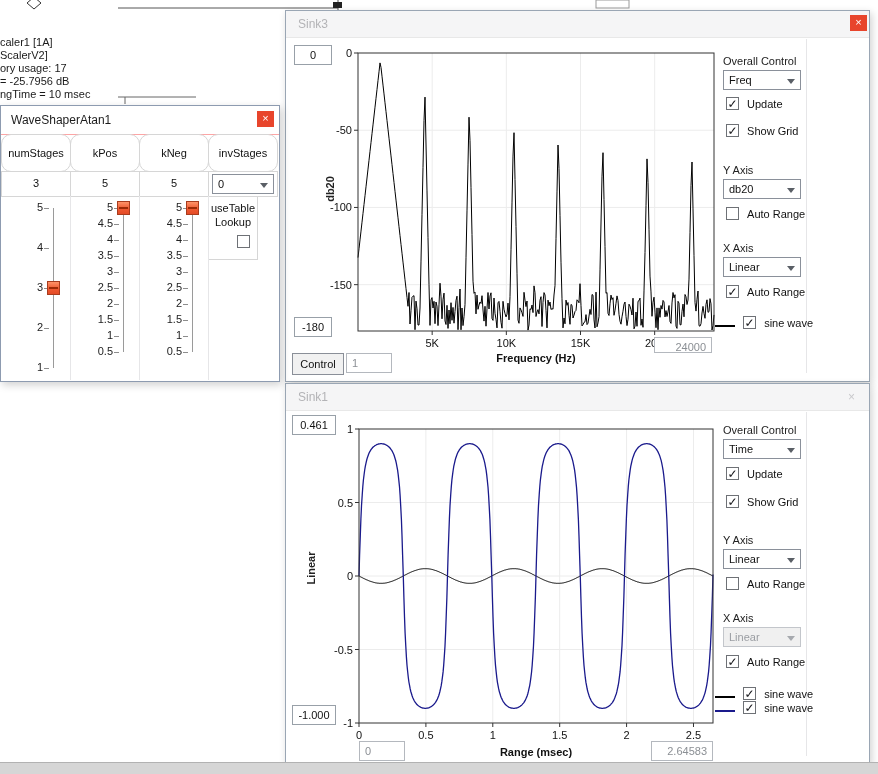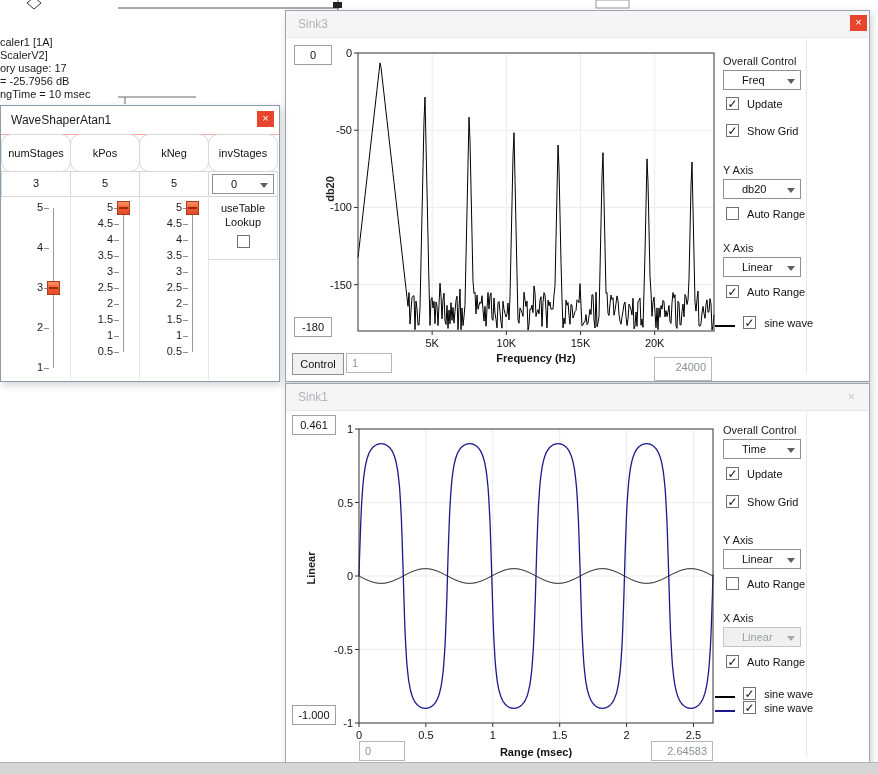--- a/index.html
+++ b/index.html
@@ -25,21 +25,21 @@
           text-align:center;line-height:18px;}
   .numbox{position:absolute;border:1px solid #b4b8be;background:#fff;font-size:11px;color:#8b8f94;
           line-height:18px;padding:0 5px;box-sizing:border-box;}
   .numbox.right{text-align:right;}
   .btn{position:absolute;border:1px solid #8a8f98;background:#f1f1f1;font-size:11px;color:#111;
        text-align:center;line-height:20px;}
 
   
   .plab{position:absolute;font-size:11px;color:#222;white-space:nowrap;}
   .dd{position:absolute;width:78px;height:20px;border:1px solid #8a909a;background:#fff;font-size:11px;
-      line-height:19px;padding-left:18px;box-sizing:border-box;color:#111;}
+      line-height:19px;padding-left:5px;box-sizing:border-box;color:#111;}
   .dd.disabled{background:#f0f0f0;color:#9a9da2;border-color:#c3c6cb;}
   .dd-arr{position:absolute;right:5px;top:8px;width:0;height:0;border-left:4px solid transparent;
           border-right:4px solid transparent;border-top:5px solid #5a5f66;}
   .dd.disabled .dd-arr{border-top-color:#a6a9ae;}
   .cbrow{position:absolute;height:14px;font-size:11px;color:#111;white-space:nowrap;}
   .cb{display:inline-block;width:13px;height:13px;border:1px solid #6e7176;background:#fff;font-size:12px;
       line-height:12px;text-align:center;color:#16161a;vertical-align:top;box-sizing:border-box;}
   .cbl{display:inline-block;margin-left:5px;line-height:14px;vertical-align:top;}
   .legend-line{display:inline-block;width:20px;height:2px;margin-right:5px;vertical-align:middle;margin-top:5px;}
   .ylab{position:absolute;font-size:11px;font-weight:bold;color:#222;text-align:center;transform:rotate(-90deg);}
@@ -123,21 +123,21 @@
         <text x="28" y="87.22222222222223" text-anchor="end" font-size="11" fill="#111">-50</text>
         <line x1="30" y1="160.44444444444446" x2="34" y2="160.44444444444446" stroke="#333"></line>
         <text x="28" y="164.44444444444446" text-anchor="end" font-size="11" fill="#111">-100</text>
         <line x1="30" y1="237.66666666666669" x2="34" y2="237.66666666666669" stroke="#333"></line>
         <text x="28" y="241.66666666666669" text-anchor="end" font-size="11" fill="#111">-150</text>
       </svg>
     <div class="xlab" style="left:175px;top:341px;width:150px">Frequency (Hz)</div>
 
     <div class="btn" style="left:6px;top:342px;width:50px;height:20px">Control</div>
     <div class="numbox" style="left:60px;top:342px;width:46px;height:20px">1</div>
-    <div class="numbox right" style="left:368px;top:346px;width:58px;height:24px">24000</div>
+    <div class="numbox right" style="left:368px;top:326px;width:58px;height:16px">24000</div>
 
     <div class="plab" style="left:437px;top:44px">Overall Control</div>
     <div class="dd" style="left:437px;top:59px">
       <span>Freq</span>
       <span class="dd-arr"></span>
     </div>
     <div class="cbrow" style="left:440px;top:86px">
       <span class="cb">✓</span>
       <span class="cbl">Update</span>
     </div>
@@ -277,21 +277,21 @@
 
     <div class="ws-cell val" style="left:0;top:65px;width:70px;height:26px">3</div>
     <div class="ws-cell val" style="left:69px;top:65px;width:70px;height:26px">5</div>
     <div class="ws-cell val" style="left:138px;top:65px;width:70px;height:26px">5</div>
     <div class="ws-cell val" style="left:207px;top:65px;width:70px;height:26px"></div>
     <div class="dd" style="left:211px;top:68px;width:62px;height:20px">
       <span>0</span>
       <span class="dd-arr"></span>
     </div>
 
-    <div class="lookup-cell" style="left:207px;top:90px;width:70px;height:64px">
+    <div class="lookup-cell" style="left:207px;top:90px;width:50px;height:64px">
       <div class="lookup-text">
         <div>useTable</div>
         <div>Lookup</div>
       </div>
       <span class="cb" style="position:absolute;left:28px;top:38px"></span>
     </div>
 
     <div class="abs" id="sliders" style="left:0;top:90px;width:278px;height:184px">
       <div class="vsep" style="left:69px;top:0;height:184px"></div>
       <div class="vsep" style="left:138px;top:0;height:184px"></div>

